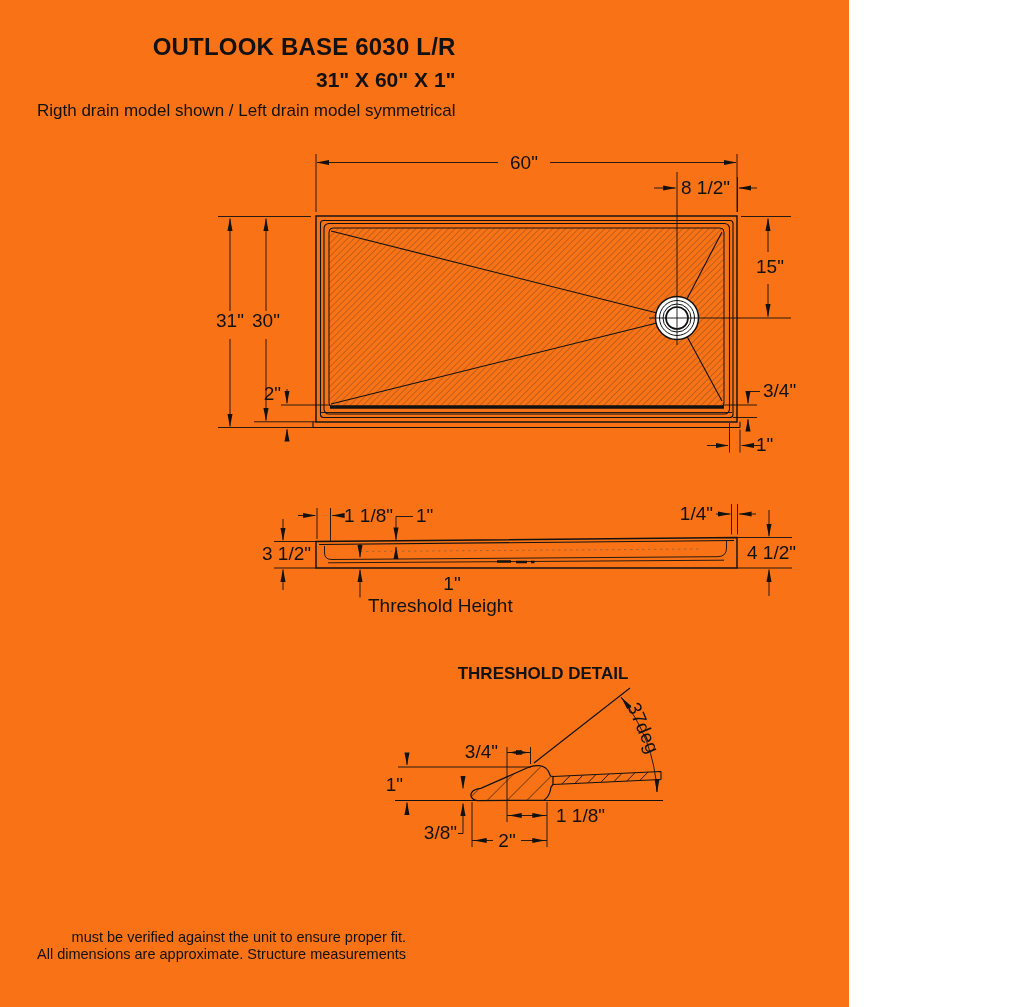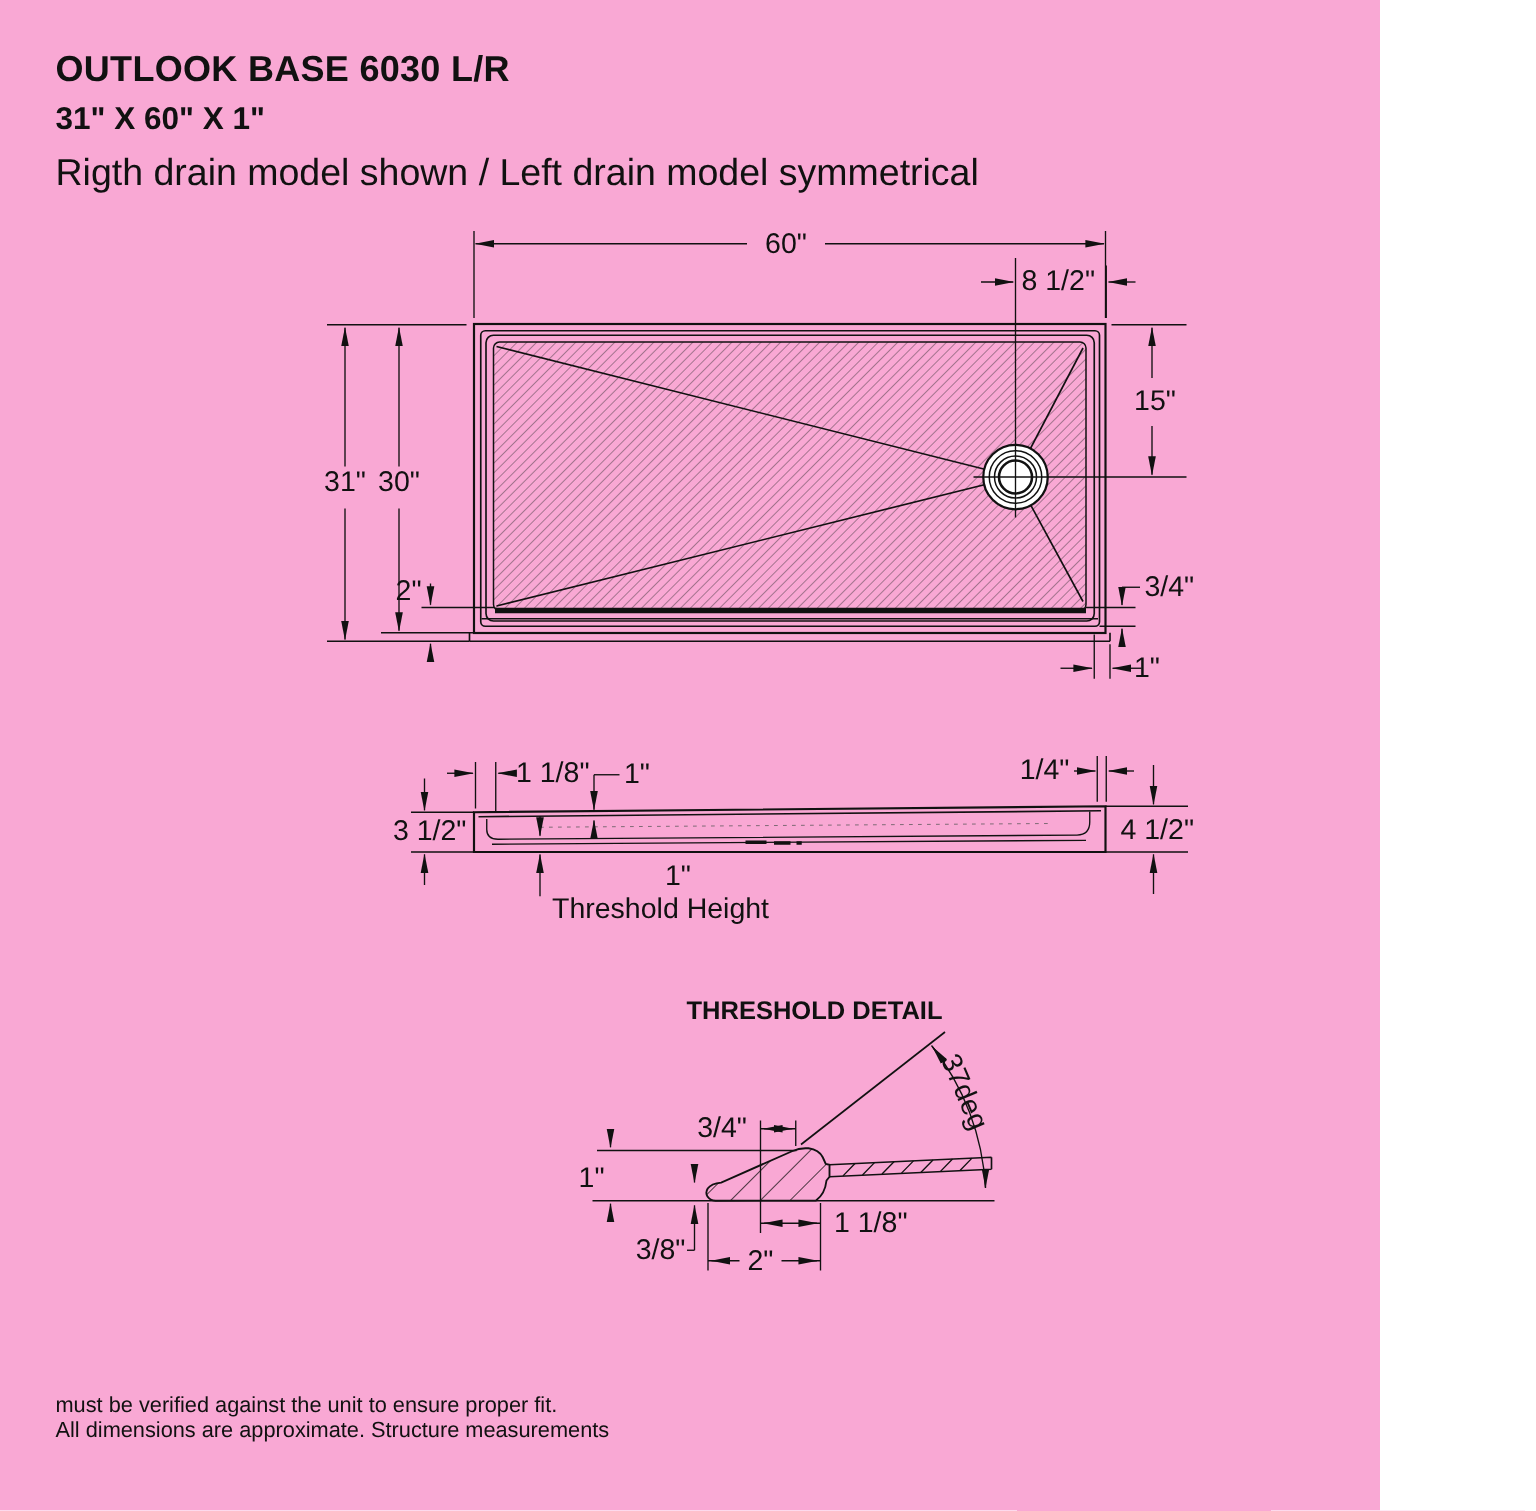--- a/index.html
+++ b/index.html
@@ -1,21 +1,21 @@
 <!DOCTYPE html>
 <html><head>
 <meta charset="utf-8">
 <style>
   html,body{margin:0;padding:0;background:#fff;}
-  .stage{position:relative;width:920px;height:1007px;background:#f9a8d4;overflow:hidden;
-         font-family:"Liberation Sans", sans-serif;color:#111;}
+  .stage{position:relative;width:849px;height:1007px;background:#f97316;overflow:hidden;
+         font-family:"Liberation Sans", sans-serif;color:#111;text-align:right;}
   .hdr{position:absolute;left:37px;top:33px;}
   .hdr-title{font-size:24px;font-weight:bold;letter-spacing:0.2px;}
   .hdr-size{font-size:21px;font-weight:bold;margin-top:7px;}
-  .hdr-note{font-size:25px;margin-top:9px;}
+  .hdr-note{font-size:17px;margin-top:9px;}
   .ftr{position:absolute;left:37px;top:929px;font-size:14.5px;line-height:16.5px;}
   svg{position:absolute;left:0;top:0;}
   svg text{font-family:"Liberation Sans", sans-serif;font-size:19px;fill:#111;}
   .dimline{stroke:#111;stroke-width:0.9;fill:none;}
   .thin{stroke:#111;stroke-width:1.1;fill:none;}
   .med{stroke:#111;stroke-width:1.45;fill:none;}
   .det-title{font-size:17px;font-weight:bold;}
 </style>
 </head>
 <body>

